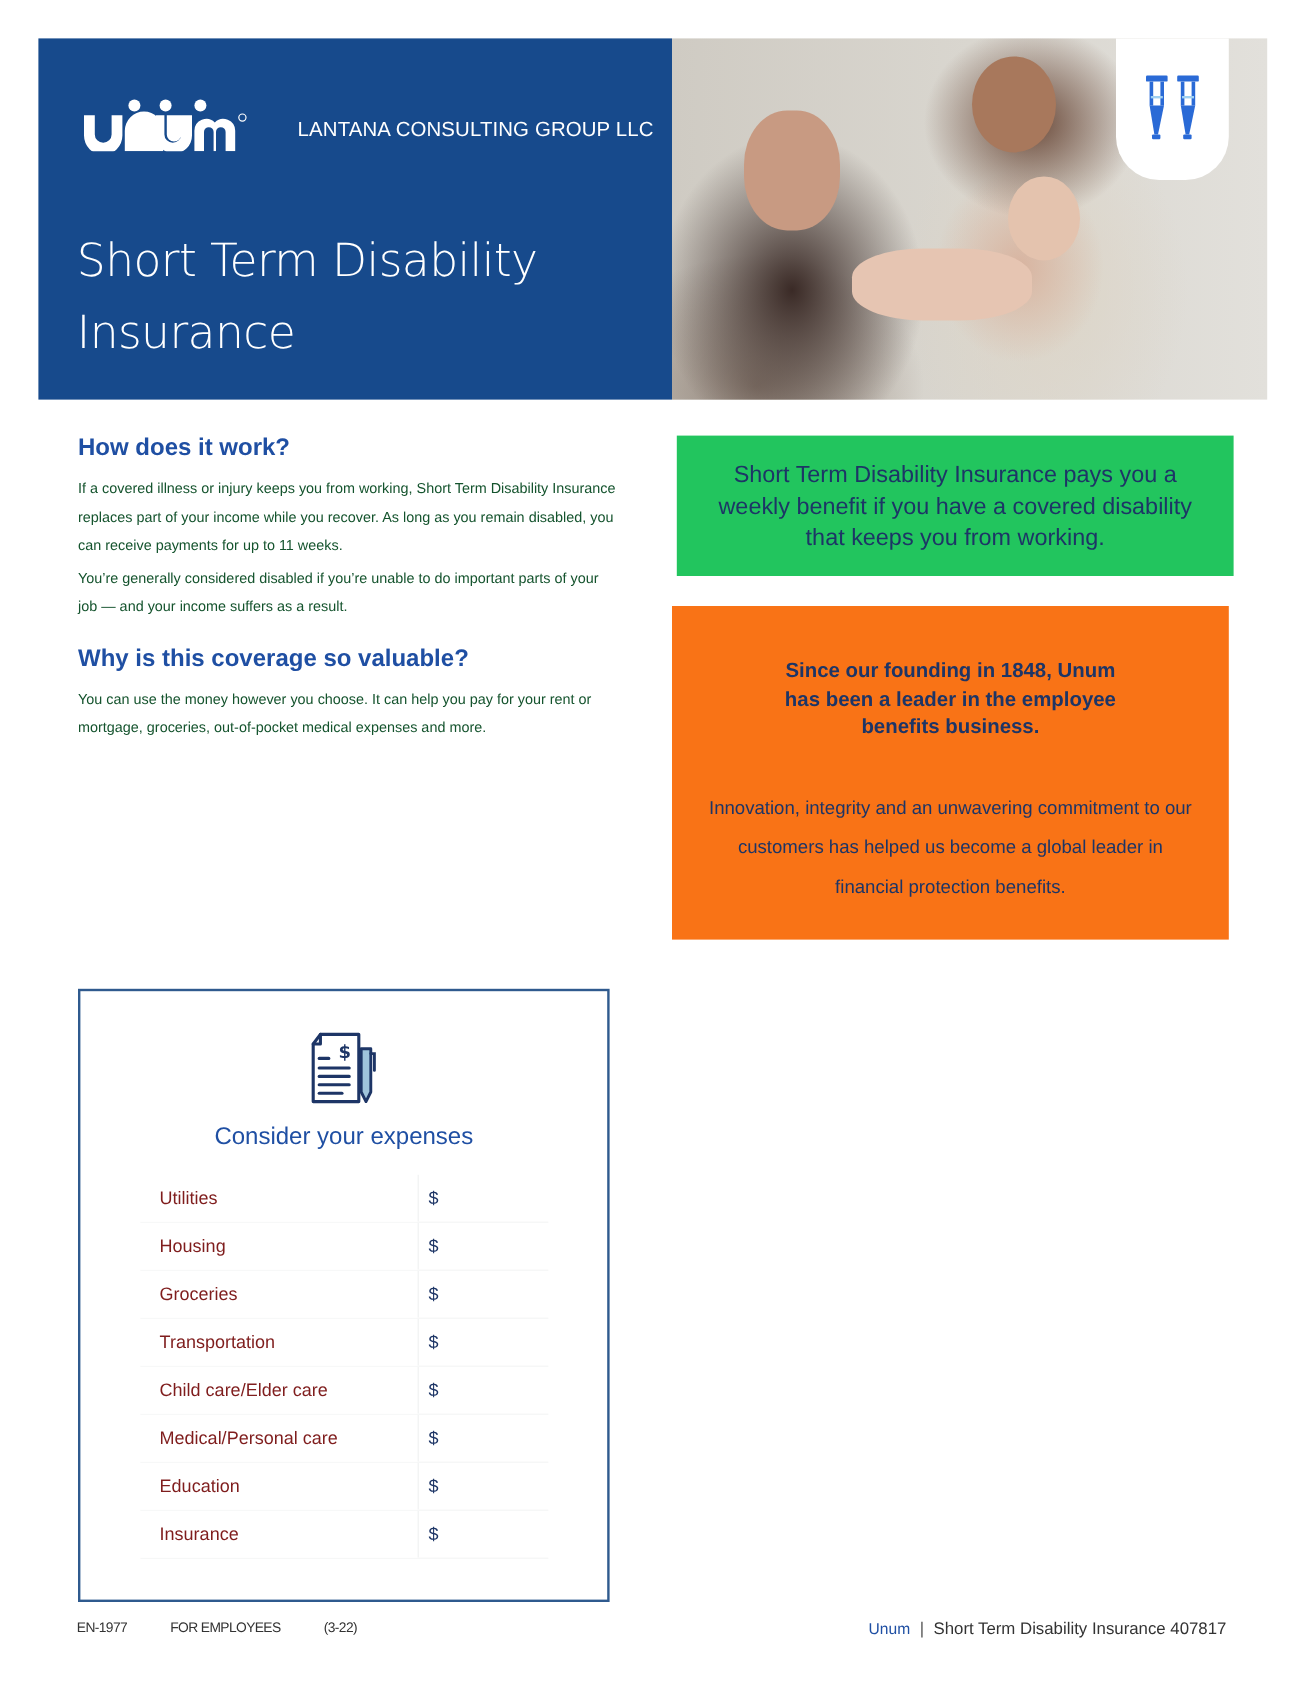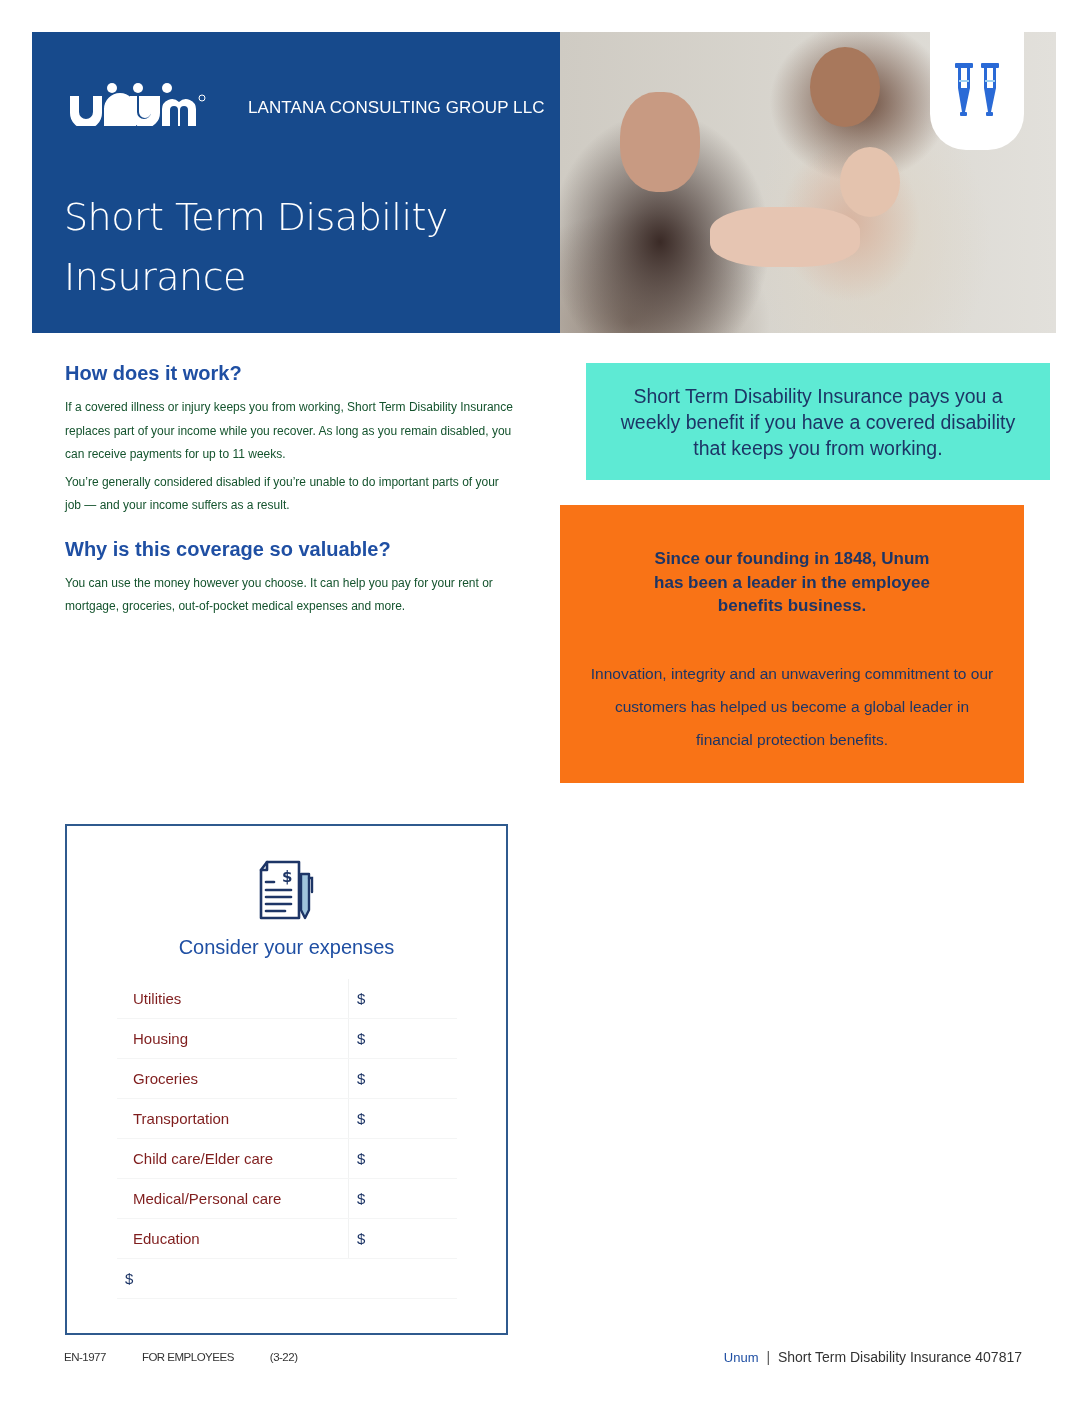--- a/index.html
+++ b/index.html
@@ -51,22 +51,22 @@
       margin-bottom: 10px; line-height: 26px;
     }
     .para {
       font-family: "Liberation Sans", sans-serif; font-size: 12px; line-height: 23.5px; color: #14532d;
       margin-bottom: 4px;
     }
     .section-2 { margin-top: 18px; }
 
     
     .callout-1 {
-      position: absolute; left: 586px; top: 363px; width: 464px; height: 117px;
-      background: #5eead4; display: flex; align-items: center; justify-content: center;
+      position: absolute; left: 564px; top: 363px; width: 464px; height: 117px;
+      background: #22c55e; display: flex; align-items: center; justify-content: center;
       text-align: center;
       font-family: "Liberation Sans", sans-serif; font-size: 19.5px; line-height: 26px; color: #1d3566;
       padding: 0 20px;
     }
     .callout-2 {
       position: absolute; left: 560px; top: 505px; width: 464px; height: 278px;
       background: #f97316; text-align: center; color: #1d3566;
     }
     .callout-2 .bold {
       position: absolute; left: 0; right: 0; top: 42px;
@@ -253,20 +253,21 @@
       </div>
     </div>
     <div class="exp-row">
       <div class="exp-label">Education</div>
       <div class="exp-value">
         <span>$</span>
         <input value="" style="">
       </div>
     </div>
     <div class="exp-row">
+      <div class="exp-label">Insurance</div>
       <div class="exp-value">
         <span>$</span>
         <input value="" style="">
       </div>
     </div>
   </div>
 </div>
 
 <div class="footer-left">
   <span>EN-1977</span>

